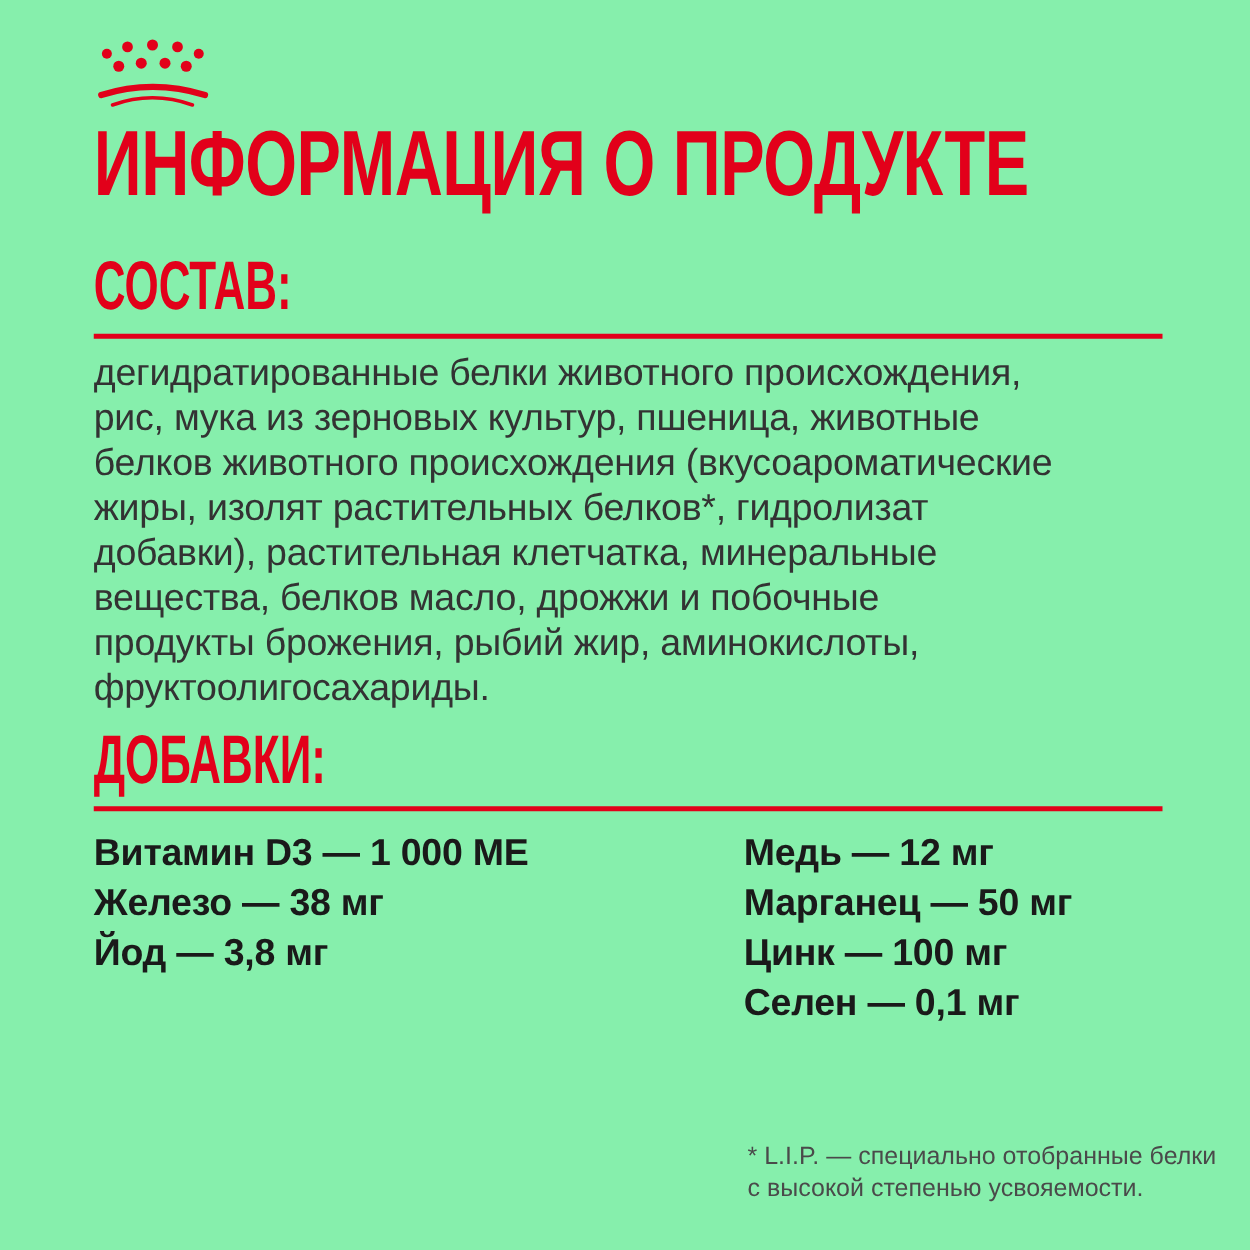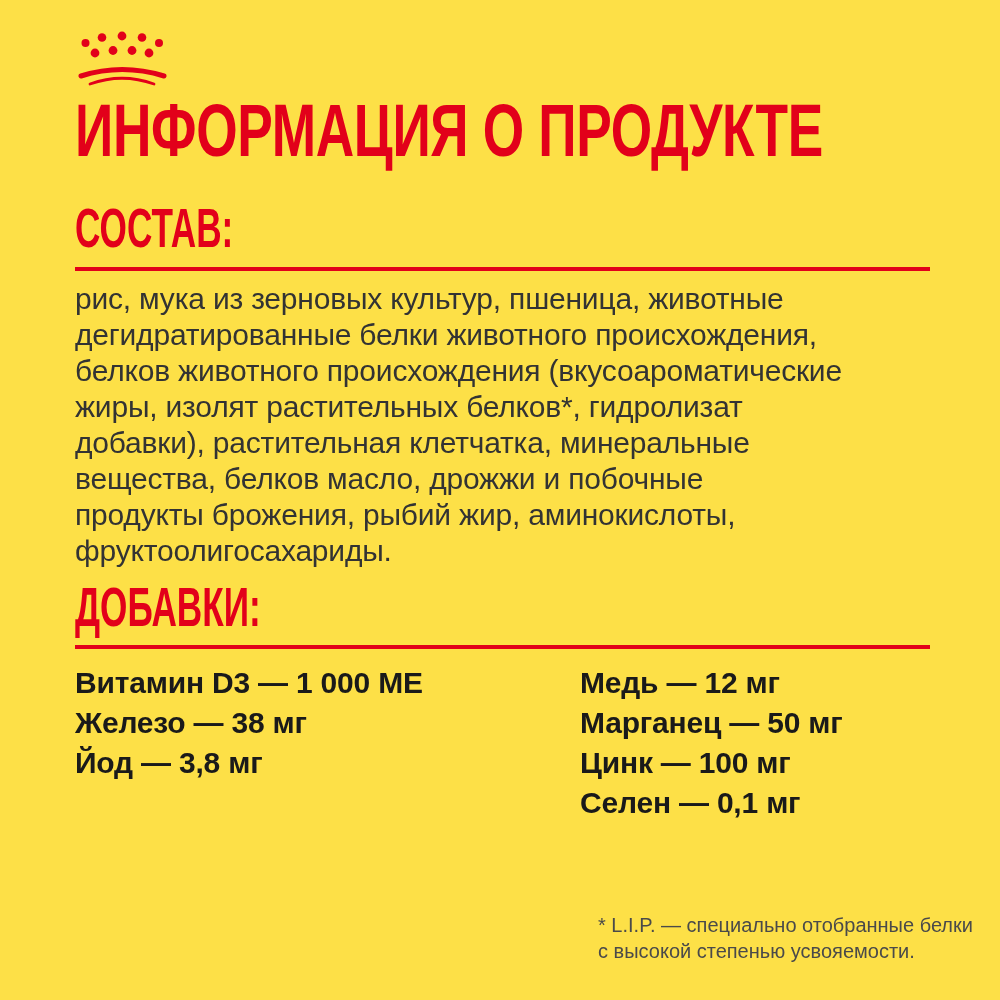--- a/index.html
+++ b/index.html
@@ -1,17 +1,17 @@
 <!DOCTYPE html>
 <html><head>
 <meta charset="utf-8">
 <style>
   html,body{margin:0;padding:0;background:#fff;}
   .page{
-    position:relative;width:1000px;height:1000px;background:#fde047;
+    position:relative;width:1000px;height:1000px;background:#86efac;
     font-family:"Liberation Sans",sans-serif;overflow:hidden;
   }
   .logo{position:absolute;left:78px;top:30px;width:90px;height:60px;color:#E2001A;}
   .title{
     position:absolute;left:75px;top:94px;font-size:74px;font-weight:bold;line-height:1;
     white-space:nowrap;color:#E2001A;transform:scaleX(0.72);transform-origin:0 0;
     letter-spacing:-0.5px;
   }
   .sec-head{
     position:absolute;left:75px;font-size:55px;font-weight:bold;line-height:1;
@@ -24,21 +24,21 @@
   #rule2{top:645px}
   .composition{
     position:absolute;left:75px;top:281px;width:880px;
     font-size:30px;line-height:36px;color:#333333;letter-spacing:-0.2px;
   }
   .add-col{
     position:absolute;top:663px;font-size:30px;font-weight:bold;line-height:40px;
     color:#1a1a1a;letter-spacing:-0.2px;white-space:nowrap;
   }
   #add-left{left:75px}
-  #add-right{left:580px}
+  #add-right{left:595px}
   .footnote{
     position:absolute;left:598px;top:912px;font-size:20px;line-height:26px;color:#4a4a4a;
   }
 </style>
 </head>
 <body>
 
 <div class="page">
 
   <svg class="logo" viewBox="0 0 90 60" xmlns="http://www.w3.org/2000/svg" aria-hidden="true">
@@ -56,22 +56,22 @@
     <path d="M 3 46 Q 44 33 86 46" fill="none" stroke="currentColor" stroke-width="5" stroke-linecap="round"></path>
     <path d="M 12 54 Q 44 42.5 76 54" fill="none" stroke="currentColor" stroke-width="2.8" stroke-linecap="round"></path>
   </svg>
 
   <div class="title">ИНФОРМАЦИЯ О ПРОДУКТЕ</div>
 
   <div class="sec-head" id="h-sostav">СОСТАВ:</div>
   <div class="rule" id="rule1"></div>
 
   <div class="composition">
+    <div>дегидратированные белки животного происхождения,</div>
     <div>рис, мука из зерновых культур, пшеница, животные</div>
-    <div>дегидратированные белки животного происхождения,</div>
     <div>белков животного происхождения (вкусоароматические</div>
     <div>жиры, изолят растительных белков*, гидролизат</div>
     <div>добавки), растительная клетчатка, минеральные</div>
     <div>вещества, белков масло, дрожжи и побочные</div>
     <div>продукты брожения, рыбий жир, аминокислоты,</div>
     <div>фруктоолигосахариды.</div>
   </div>
 
   <div class="sec-head" id="h-dobavki">ДОБАВКИ:</div>
   <div class="rule" id="rule2"></div>

